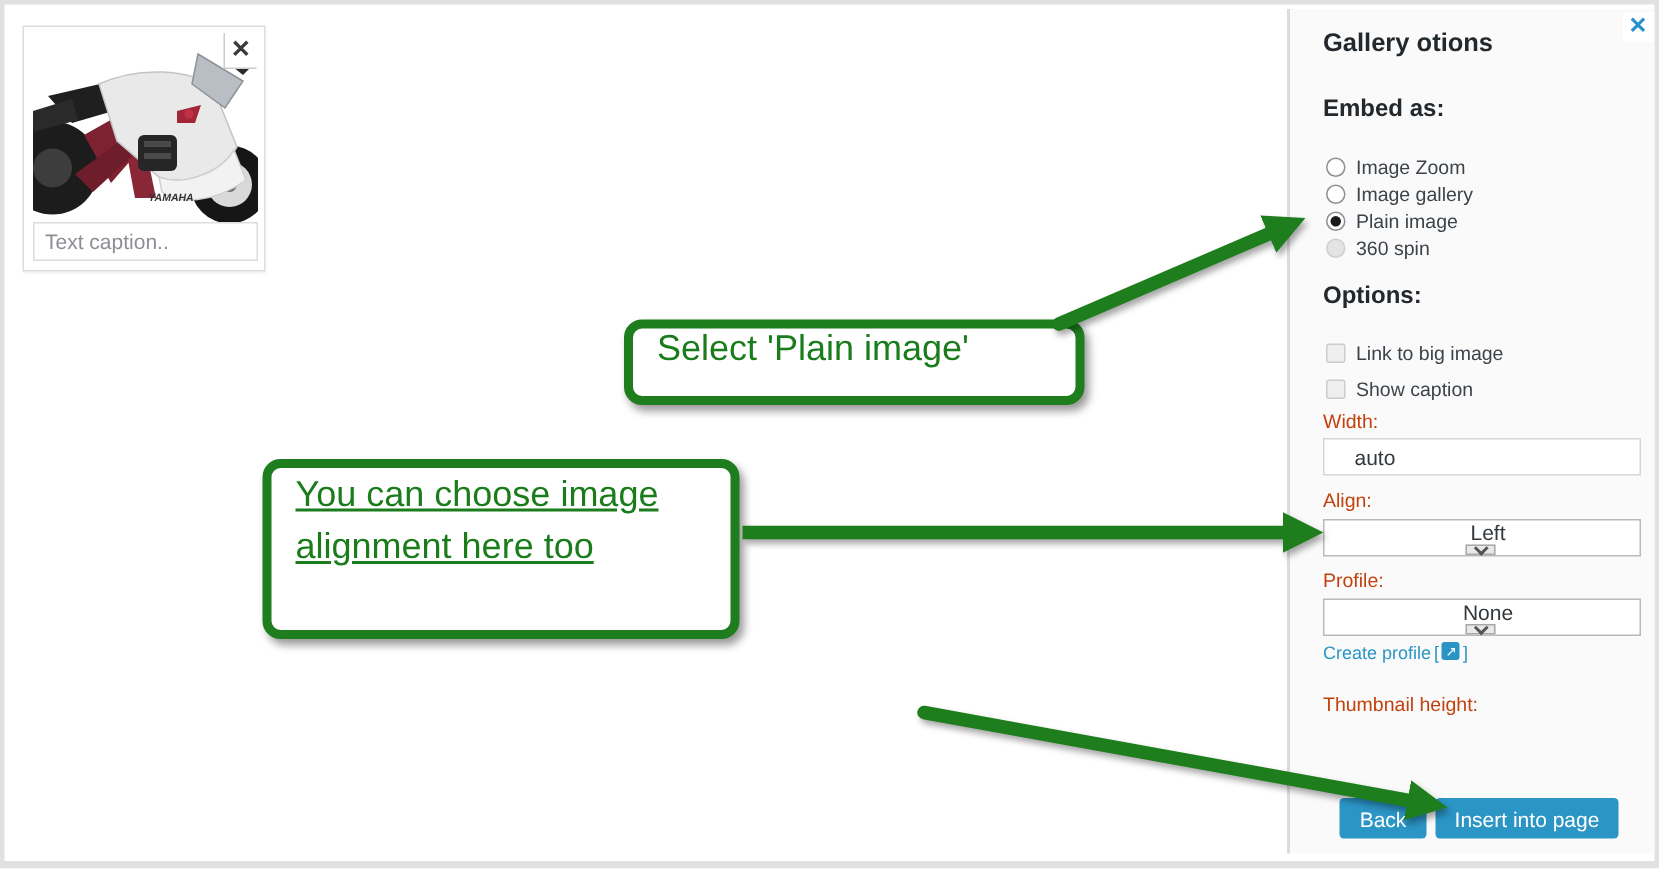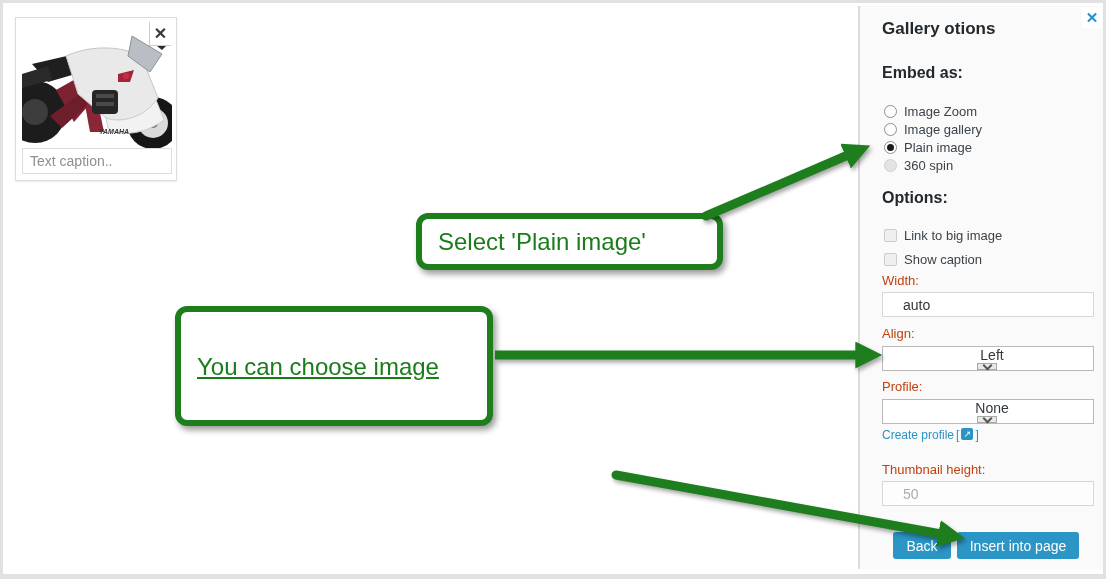--- a/index.html
+++ b/index.html
@@ -57,21 +57,21 @@
   .media-close { position:absolute; top:4px; right:5px; width:22px; height:24px; background:#fff;
                  border-left:1px solid #ccc; border-bottom:1px solid #ccc; color:#3a3a3a;
                  font-size:16px; font-weight:bold; text-align:center; line-height:24px; cursor:pointer; }
   .caption-input { position:absolute; left:6px; bottom:6px; width:150px; height:26px;
                    border:1px solid #ddd; font-family:"Liberation Sans",sans-serif;
                    font-size:14px; color:#32373c; padding:0 7px; }
   .caption-input::placeholder { color:#8c8f94; }
 
   
   .callout { position:absolute; background:#fff; border:6px solid #1e7e1e; border-radius:12px;
-             color:#1a7c1a; font-size:24px; display:flex; align-items:center;
+             color:#1a7c1a; font-size:24px; display:flex; 
              padding:0 16px; box-shadow:3px 4px 6px rgba(0,0,0,.4); }
   .callout-1 { left:413px; top:210px; width:307px; height:57px; }
   .callout-2 { left:172px; top:303px; width:318px; height:120px; line-height:35px;text-decoration:underline; }
   .arrows { position:absolute; inset:0; pointer-events:none; z-index:40;
             filter:drop-shadow(2px 3px 2px rgba(0,0,0,.35)); }
 </style>
 </head>
 <body>
 
 <div class="stage">
@@ -112,20 +112,21 @@
     <div class="media-close">✕</div>
     <input class="caption-input" type="text" placeholder="Text caption.." style="">
   </div>
 
   <div class="callout callout-1">
     <span>Select 'Plain image'</span>
   </div>
   <div class="callout callout-2">
     <span>
       <span>You can choose image</span><br>
+      <span>alignment here too</span>
     </span>
   </div>
 
   <svg class="arrows" width="1106" height="579" viewBox="0 0 1106 579">
     <defs>
       <marker id="ah" markerUnits="strokeWidth" markerWidth="3.4" markerHeight="3.4" refX="0.3" refY="1.5" orient="auto">
         <path d="M0,0 L3,1.5 L0,3 Z" fill="#1e7e1e"></path>
       </marker>
     </defs>
     <line x1="703" y1="213" x2="845" y2="152" stroke="#1e7e1e" stroke-width="9" stroke-linecap="round" marker-end="url(#ah)"></line>
@@ -187,19 +188,18 @@
     </div>
 
     <div class="abs link-row" style="top:422px">
       <span>Create profile</span>
       <span>[</span>
       <span class="ext-icon">↗</span>
       <span>]</span>
     </div>
 
     <div class="abs field-label" style="top:456px">Thumbnail height:</div>
-    <input class="abs text-input" style="top: 475px;" type="text" disabled="" value="50">
 
     <button class="abs btn btn-back">Back</button>
     <button class="abs btn btn-insert">Insert into page</button>
   </aside>
 
 </div>
 
 </body></html>

